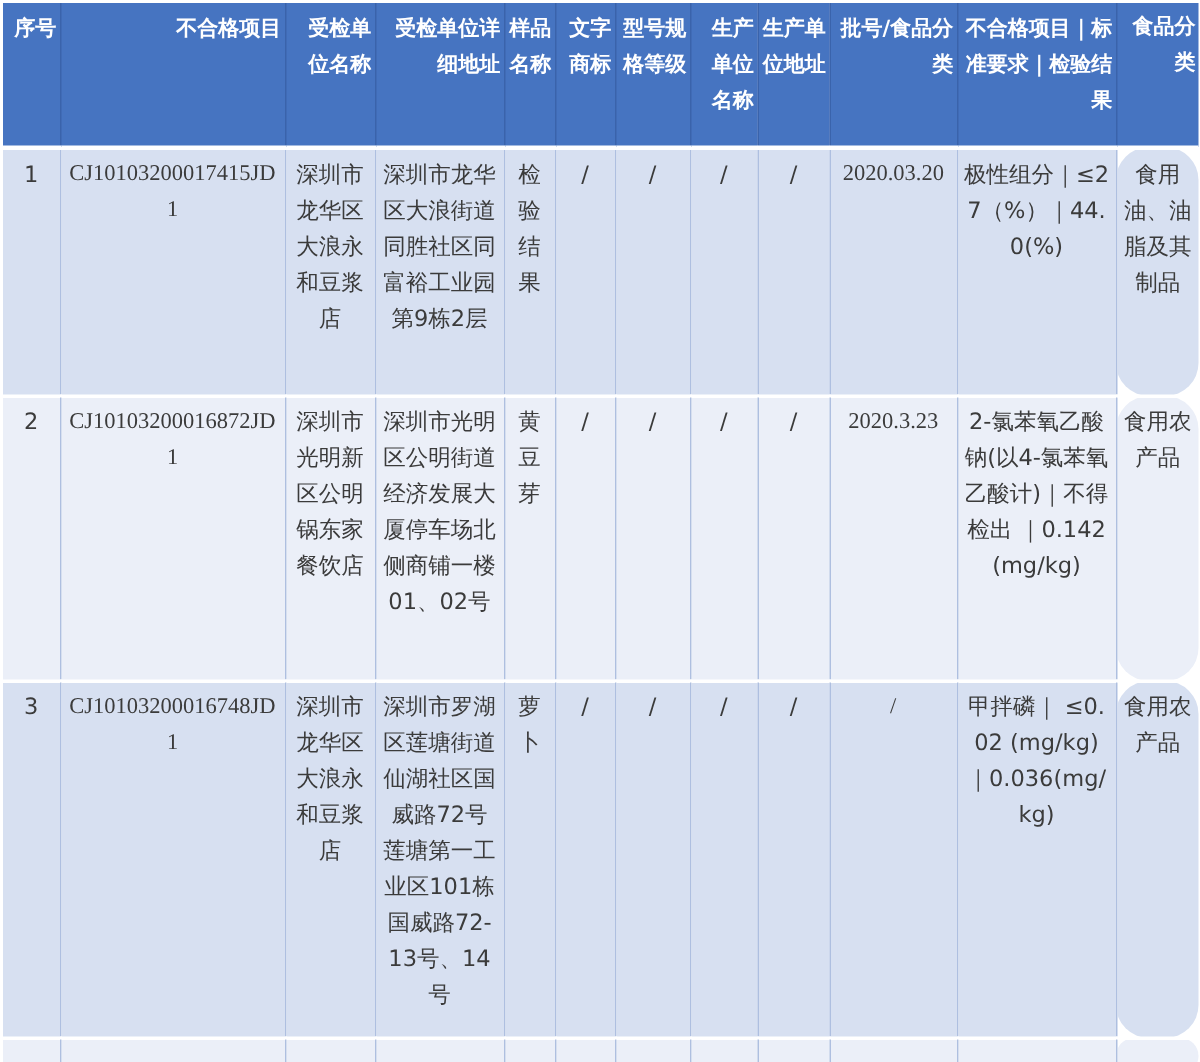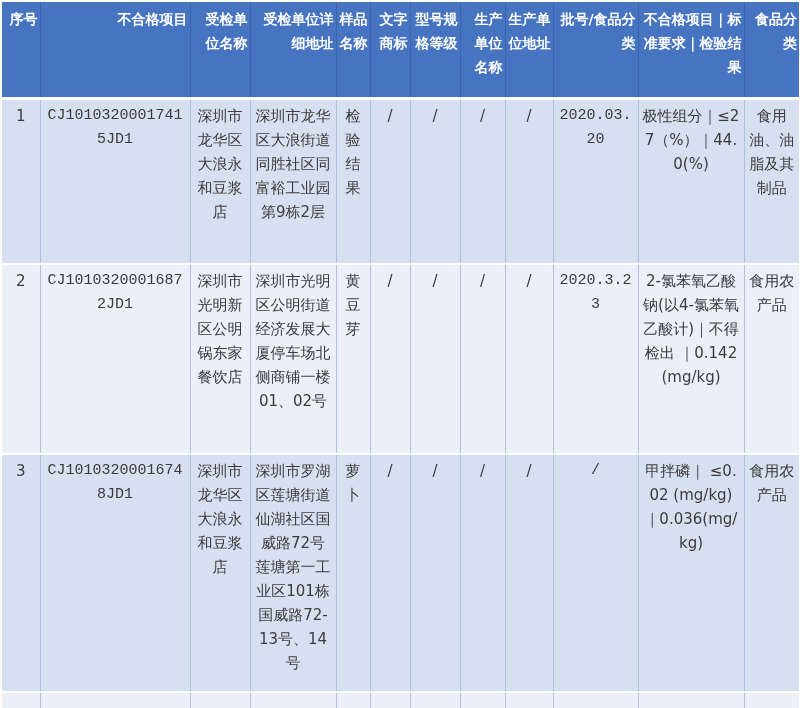--- a/index.html
+++ b/index.html
@@ -26,42 +26,42 @@
     font-size: 14px;
     line-height: 24px;
     text-align: right;
     vertical-align: top;
     padding: 5px 2px 4px 2px;
     border-right: 1px solid #3a63ab;
     border-bottom: 3px solid #ffffff;
     word-break: break-all;
     height: 96px;
   }
-  table.insp th:last-child { border-right: none; }
+  table.insp th:last-child { border-right: none; font-family: Liberation Mono, monospace; }
   table.insp td {
     font-size: 15px;
     line-height: 24px;
     color: #3b3b3b;
     text-align: center;
     vertical-align: top;
     padding: 4px 3px;
     border-right: 1px solid #aebfe0;
     border-bottom: 2px solid #ffffff;
     word-break: break-all;
     overflow: hidden;
   }
-  table.insp td:last-child { border-right: none; }
+  table.insp td:last-child { border-right: none; border-radius: 22px; }
   tr.band-dark td  { background: #D7E0F1; }
   tr.band-light td { background: #EBEFF8; }
   tr.row-1 td { height: 166px; }
   tr.row-2 td { height: 190px; }
   tr.row-3 td { height: 238px; }
   tr.row-stub td { height: 24px; border-bottom: none; }
   .latin {
-    font-family: Liberation Mono, monospace;
+    font-family: Liberation Serif, serif;
     font-size: 12px;
     letter-spacing: 0px;
   }
 </style>
 </head>
 <body>
 
 <div class="page">
   <table class="insp">
     <colgroup>

